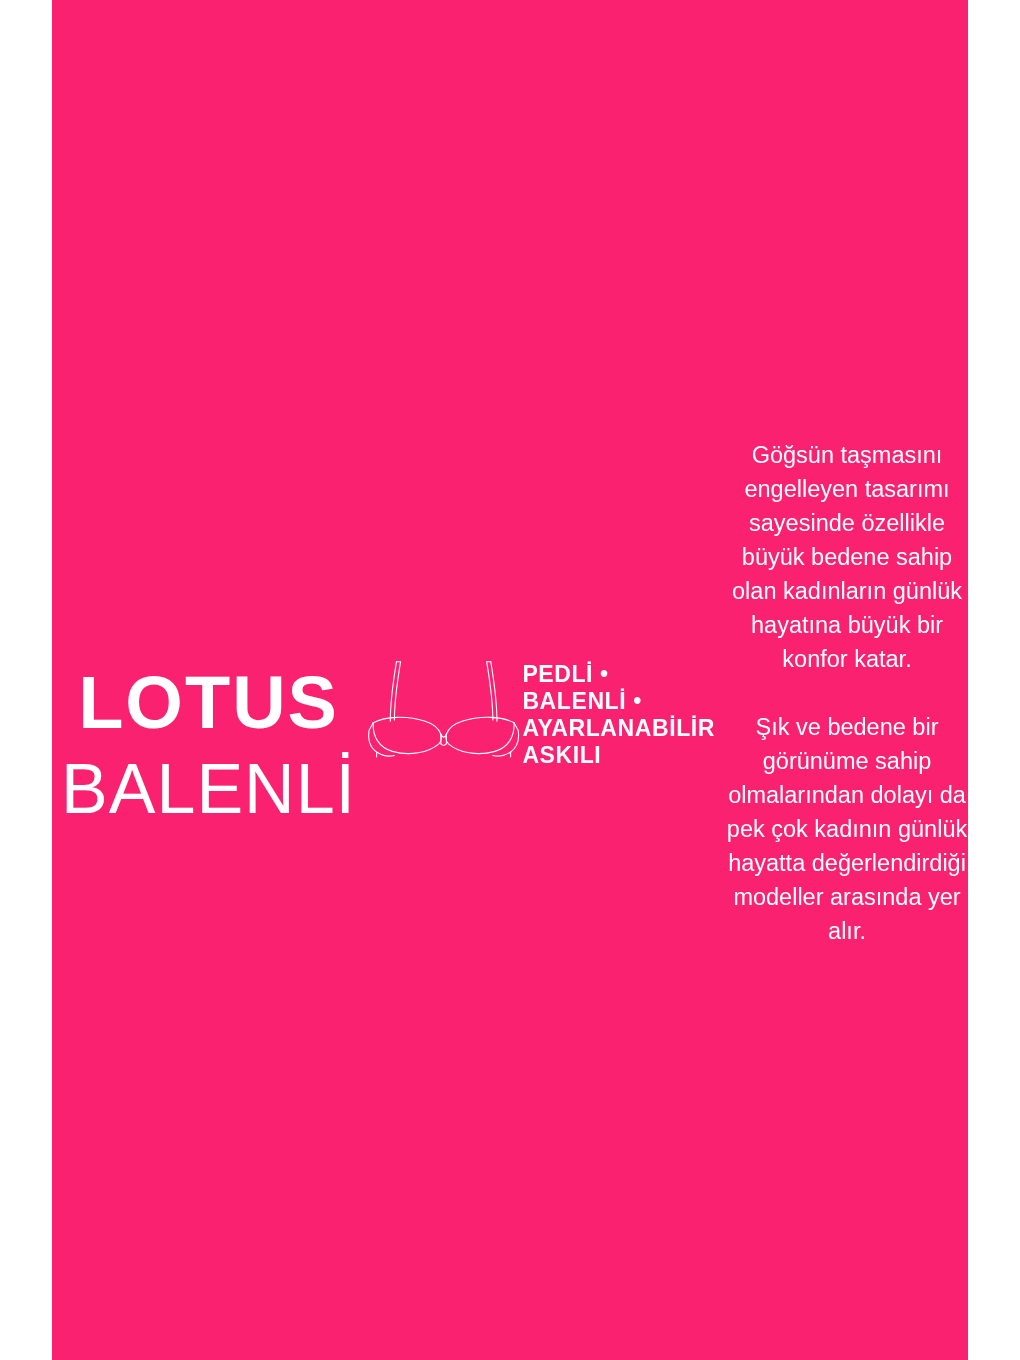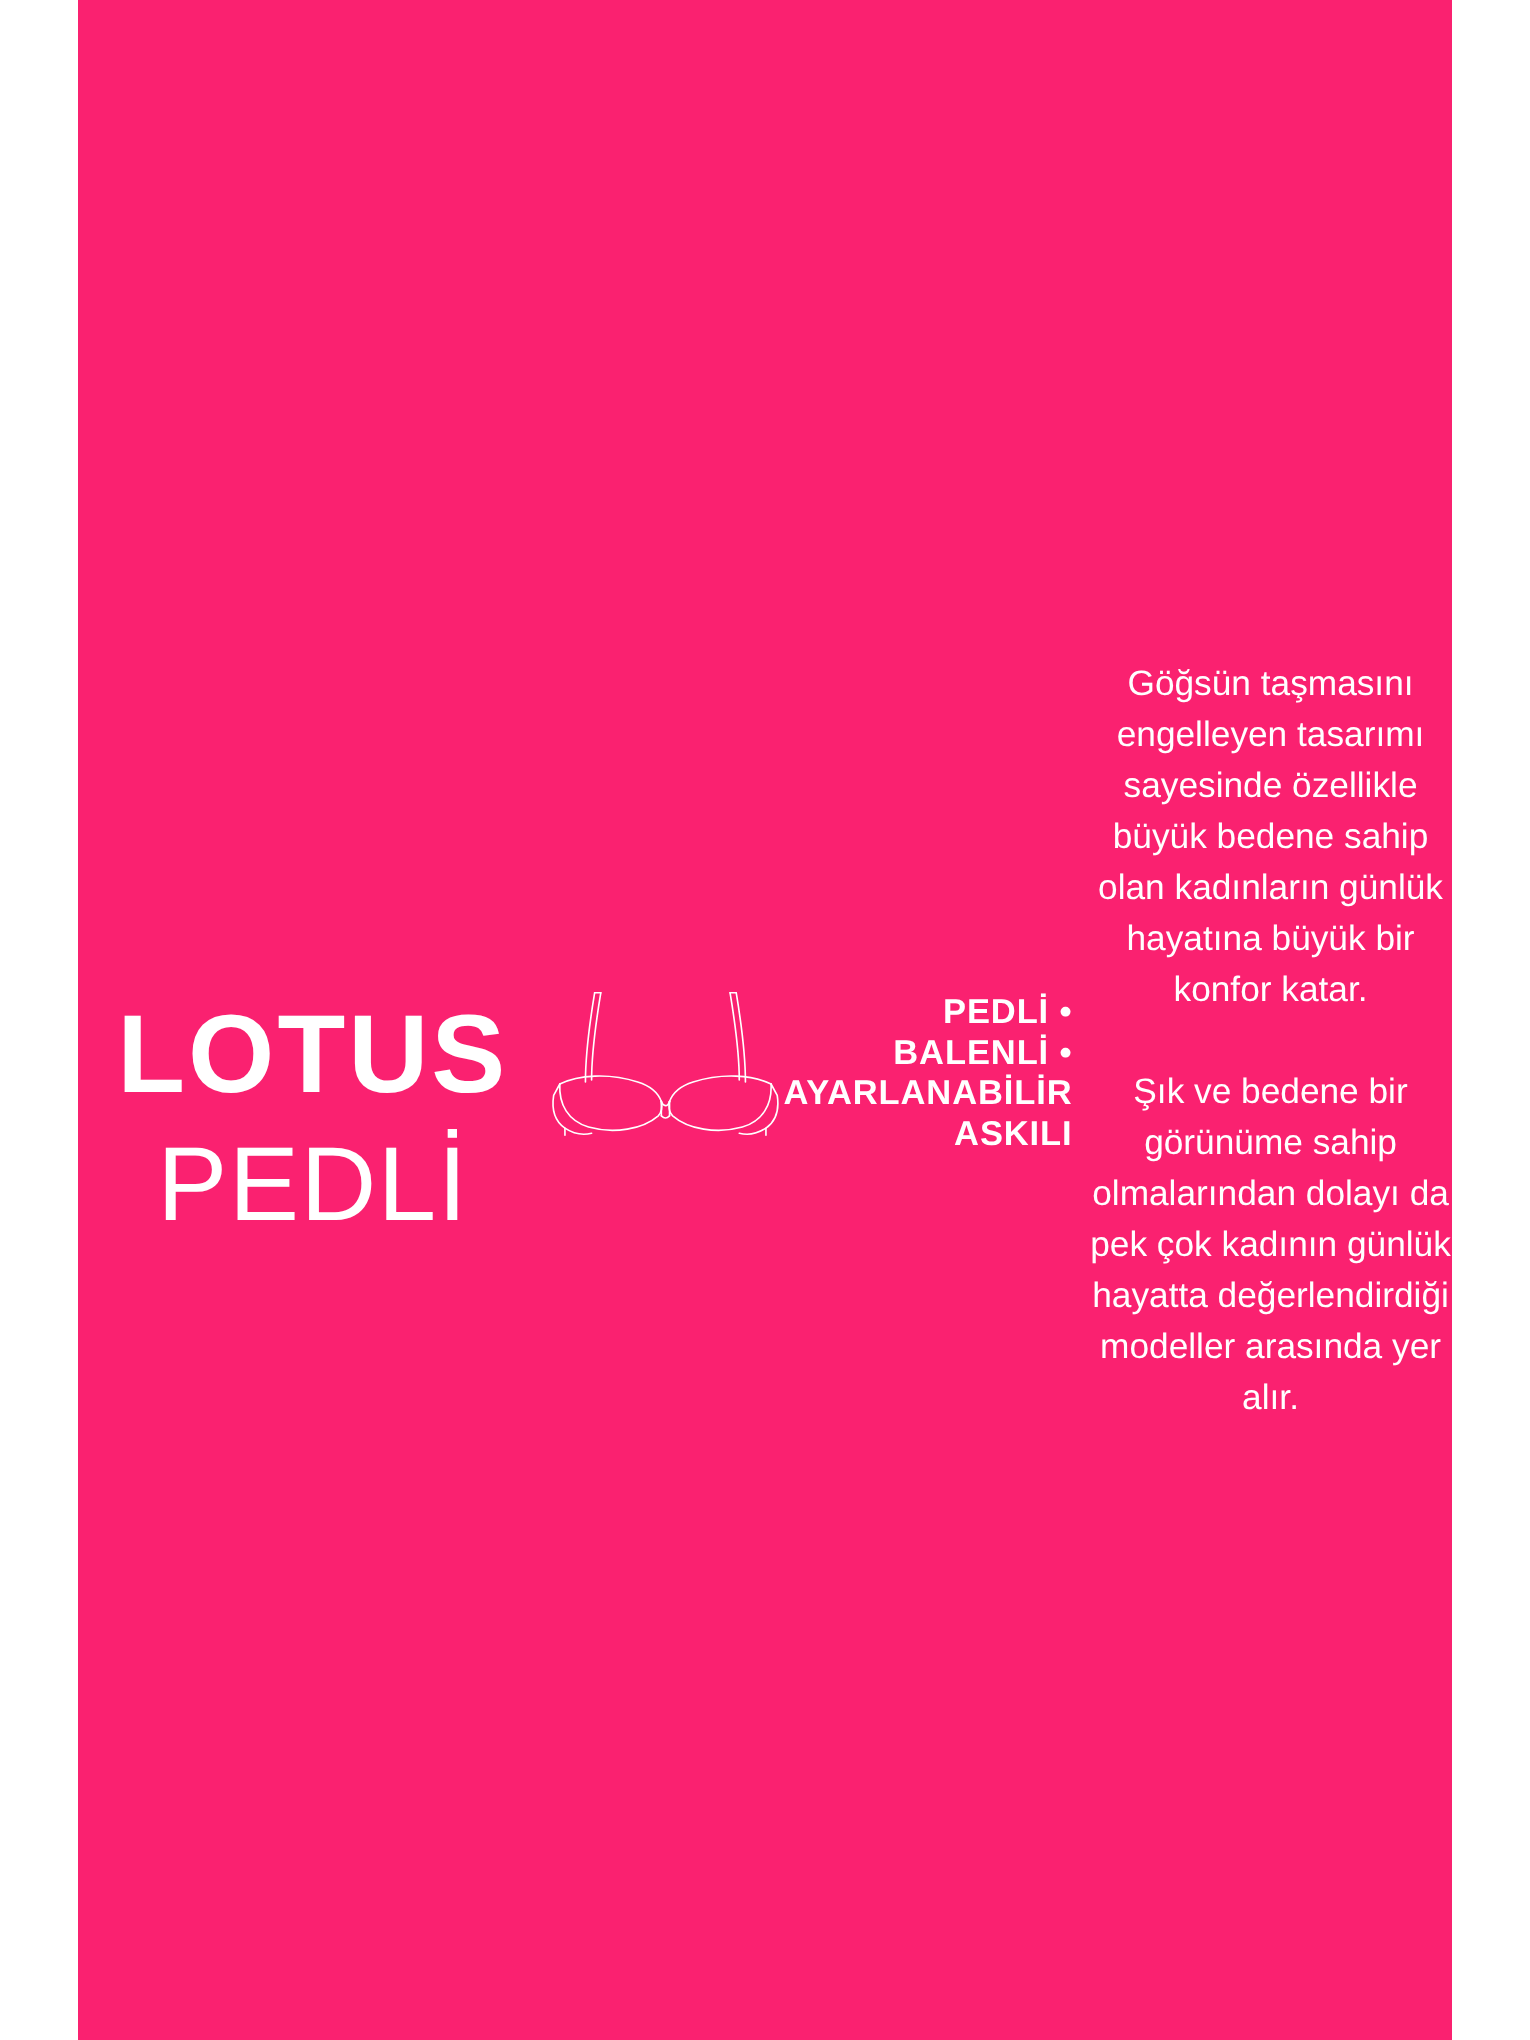--- a/index.html
+++ b/index.html
@@ -55,21 +55,21 @@
     display: block;
     width: 100%;
     height: 100%;
   }
   .features {
     margin-top: 70px;
     color: #ffffff;
     font-size: 23px;
     font-weight: bold;
     letter-spacing: 0.6px;
-    text-align: right;
+    text-align: left;
   }
   .paragraphs {
     margin-top: 26px;
     width: 740px;
     text-align: center;
   }
   .para {
     color: #ffffff;
     font-size: 23.5px;
     font-weight: 300;
@@ -80,21 +80,21 @@
     margin-bottom: 0;
   }
 </style>
 </head>
 <body>
 
 <div class="poster">
 
   <div class="title-block">
     <span class="title-main">LOTUS</span>
-    <span class="title-sub">PEDLİ</span>
+    <span class="title-sub">BALENLİ</span>
   </div>
 
   <div class="illustration">
     <svg viewBox="0 0 460 320" fill="none" stroke="#ffffff" stroke-width="3.2" stroke-linecap="round" stroke-linejoin="round" aria-hidden="true">
 
       <path d="M74 196 C74 140 84 70 92 22"></path>
       <path d="M86 192 C86 138 96 70 104 22"></path>
       <path d="M92 22 L104 22"></path>
 
       <path d="M386 196 C386 140 376 70 368 22"></path>

